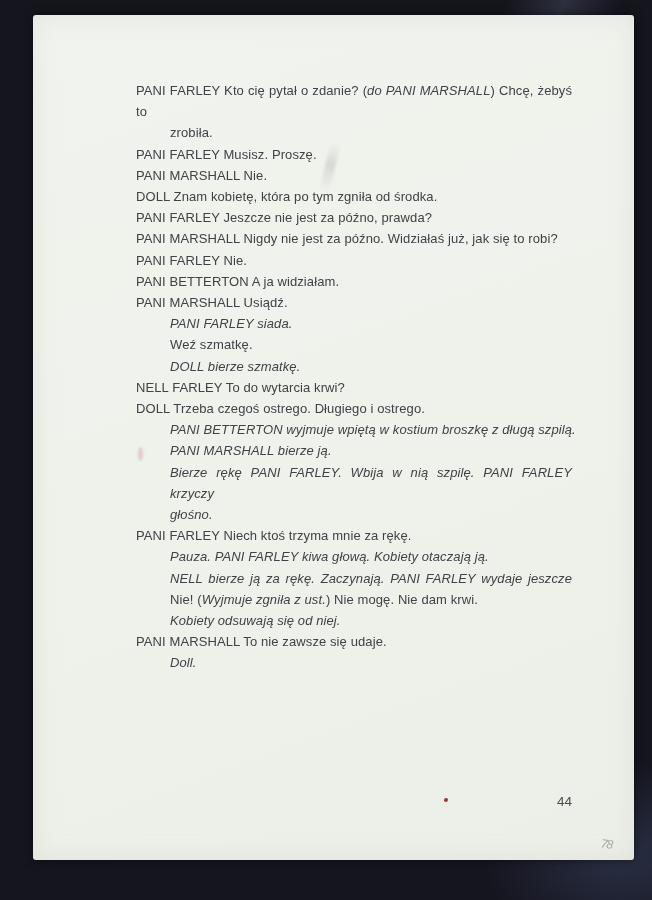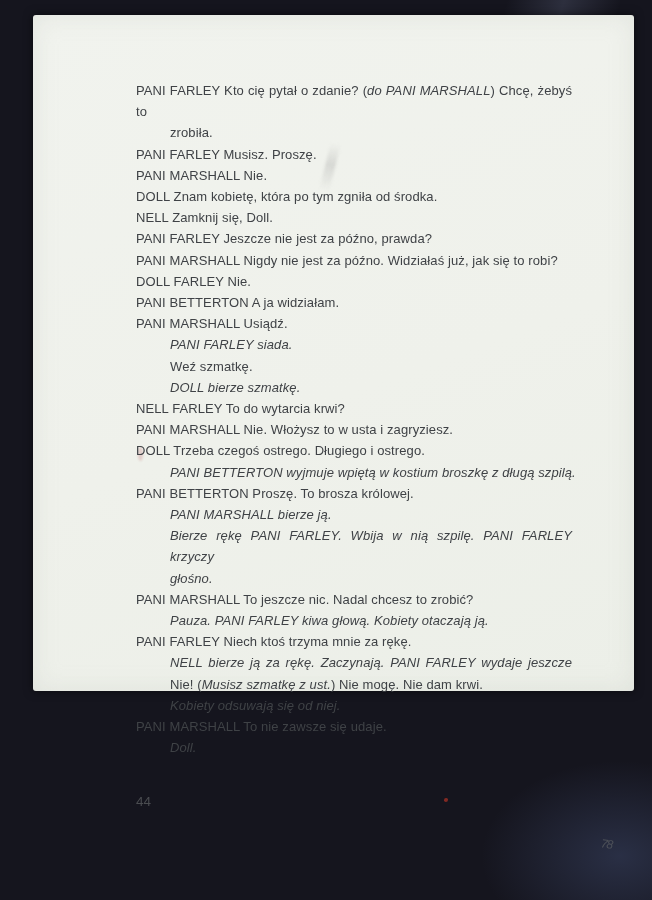--- a/index.html
+++ b/index.html
@@ -12,41 +12,41 @@
     position: absolute; left: 430px; top: -30px; width: 260px; height: 90px;
     background: linear-gradient(115deg, rgba(130,140,175,0) 30%, rgba(130,140,175,0.22) 50%, rgba(130,140,175,0) 70%);
     transform: rotate(-8deg); pointer-events: none;
   }
   .bg-sheen-bottom {
     position: absolute; left: 480px; top: 760px; width: 200px; height: 160px;
     background: radial-gradient(ellipse at 70% 60%, rgba(95,115,170,0.28) 0%, rgba(95,115,170,0) 70%);
     pointer-events: none;
   }
   .paper {
-    position: absolute; left: 33px; top: 15px; width: 601px; height: 676px;
+    position: absolute; left: 33px; top: 15px; width: 601px; height: 845px;
     background: linear-gradient(160deg, #f1f3ee 0%, #eff1eb 55%, #ecefe8 100%);
     border-radius: 3px;
     box-shadow: 0 0 10px rgba(0,0,0,0.55), inset 0 0 24px rgba(190,195,185,0.28);
   }
   .script-lines {
     position: absolute; left: 103px; top: 65px; width: 436px;
     color: #3f4246; font-size: 13px; line-height: 21.2px;
     letter-spacing: 0.1px;
   }
   .line { white-space: nowrap; }
   .line.ind { padding-left: 34px; }
   .line.just {
     white-space: normal;
     text-align: justify;
     text-align-last: justify;
   }
   .it { font-style: italic; }
   .page-number {
     position: absolute; left: 103px; top: 779px; width: 436px;
-    text-align: left; color: #4a4c50; font-size: 13.5px;
+    text-align: right; color: #4a4c50; font-size: 13.5px;
   }
   .red-speck {
     position: absolute; left: 411px; top: 783px; width: 4px; height: 4px;
     border-radius: 50% 40% 55% 45%; background: #8e2b24; opacity: 0.9;
   }
   .pencil-mark {
     position: absolute; left: 568px; top: 822px;
     color: rgba(110,112,110,0.55); font-size: 12px; font-style: italic;
     transform: rotate(8deg); letter-spacing: -1px;
   }
@@ -69,42 +69,38 @@
 <div class="paper">
   <div class="smudge-top"></div>
   <div class="smudge-left"></div>
 
   <div class="script-lines">
       <div class="line just"><span>PANI FARLEY Kto cię pytał o zdanie? (</span><span class="it">do PANI MARSHALL</span><span>) Chcę, żebyś to</span></div>
       <div class="line ind"><span>zrobiła.</span></div>
       <div class="line"><span>PANI FARLEY Musisz. Proszę.</span></div>
       <div class="line"><span>PANI MARSHALL Nie.</span></div>
       <div class="line"><span>DOLL Znam kobietę, która po tym zgniła od środka.</span></div>
-      <div class="line"><span>NELL Zamknij się, Doll.</span></div>
       <div class="line"><span>PANI FARLEY Jeszcze nie jest za późno, prawda?</span></div>
       <div class="line"><span>PANI MARSHALL Nigdy nie jest za późno. Widziałaś już, jak się to robi?</span></div>
-      <div class="line"><span>DOLL FARLEY Nie.</span></div>
+      <div class="line"><span>PANI FARLEY Nie.</span></div>
       <div class="line"><span>PANI BETTERTON A ja widziałam.</span></div>
       <div class="line"><span>PANI MARSHALL Usiądź.</span></div>
       <div class="line ind"><span class="it">PANI FARLEY siada.</span></div>
       <div class="line ind"><span>Weź szmatkę.</span></div>
       <div class="line ind"><span class="it">DOLL bierze szmatkę.</span></div>
       <div class="line"><span>NELL FARLEY To do wytarcia krwi?</span></div>
-      <div class="line"><span>PANI MARSHALL Nie. Włożysz to w usta i zagryziesz.</span></div>
       <div class="line"><span>DOLL Trzeba czegoś ostrego. Długiego i ostrego.</span></div>
       <div class="line ind"><span class="it">PANI BETTERTON wyjmuje wpiętą w kostium broszkę z długą szpilą.</span></div>
-      <div class="line"><span>PANI BETTERTON Proszę. To brosza królowej.</span></div>
       <div class="line ind"><span class="it">PANI MARSHALL bierze ją.</span></div>
       <div class="line ind just"><span class="it">Bierze rękę PANI FARLEY. Wbija w nią szpilę. PANI FARLEY krzyczy</span></div>
       <div class="line ind"><span class="it">głośno.</span></div>
-      <div class="line"><span>PANI MARSHALL To jeszcze nic. Nadal chcesz to zrobić?</span></div>
+      <div class="line"><span>PANI FARLEY Niech ktoś trzyma mnie za rękę.</span></div>
       <div class="line ind"><span class="it">Pauza. PANI FARLEY kiwa głową. Kobiety otaczają ją.</span></div>
-      <div class="line"><span>PANI FARLEY Niech ktoś trzyma mnie za rękę.</span></div>
       <div class="line ind just"><span class="it">NELL bierze ją za rękę. Zaczynają. PANI FARLEY wydaje jeszcze</span></div>
-      <div class="line ind"><span>Nie! (</span><span class="it">Musisz szmatkę z ust.</span><span>) Nie mogę. Nie dam krwi.</span></div>
+      <div class="line ind"><span>Nie! (</span><span class="it">Wyjmuje zgniła z ust.</span><span>) Nie mogę. Nie dam krwi.</span></div>
       <div class="line ind"><span class="it">Kobiety odsuwają się od niej.</span></div>
       <div class="line"><span>PANI MARSHALL To nie zawsze się udaje.</span></div>
       <div class="line ind"><span class="it">Doll.</span></div>
     </div>
 
   <div class="page-number">44</div>
   <div class="red-speck"></div>
   <div class="pencil-mark">78</div>
 </div>
 

